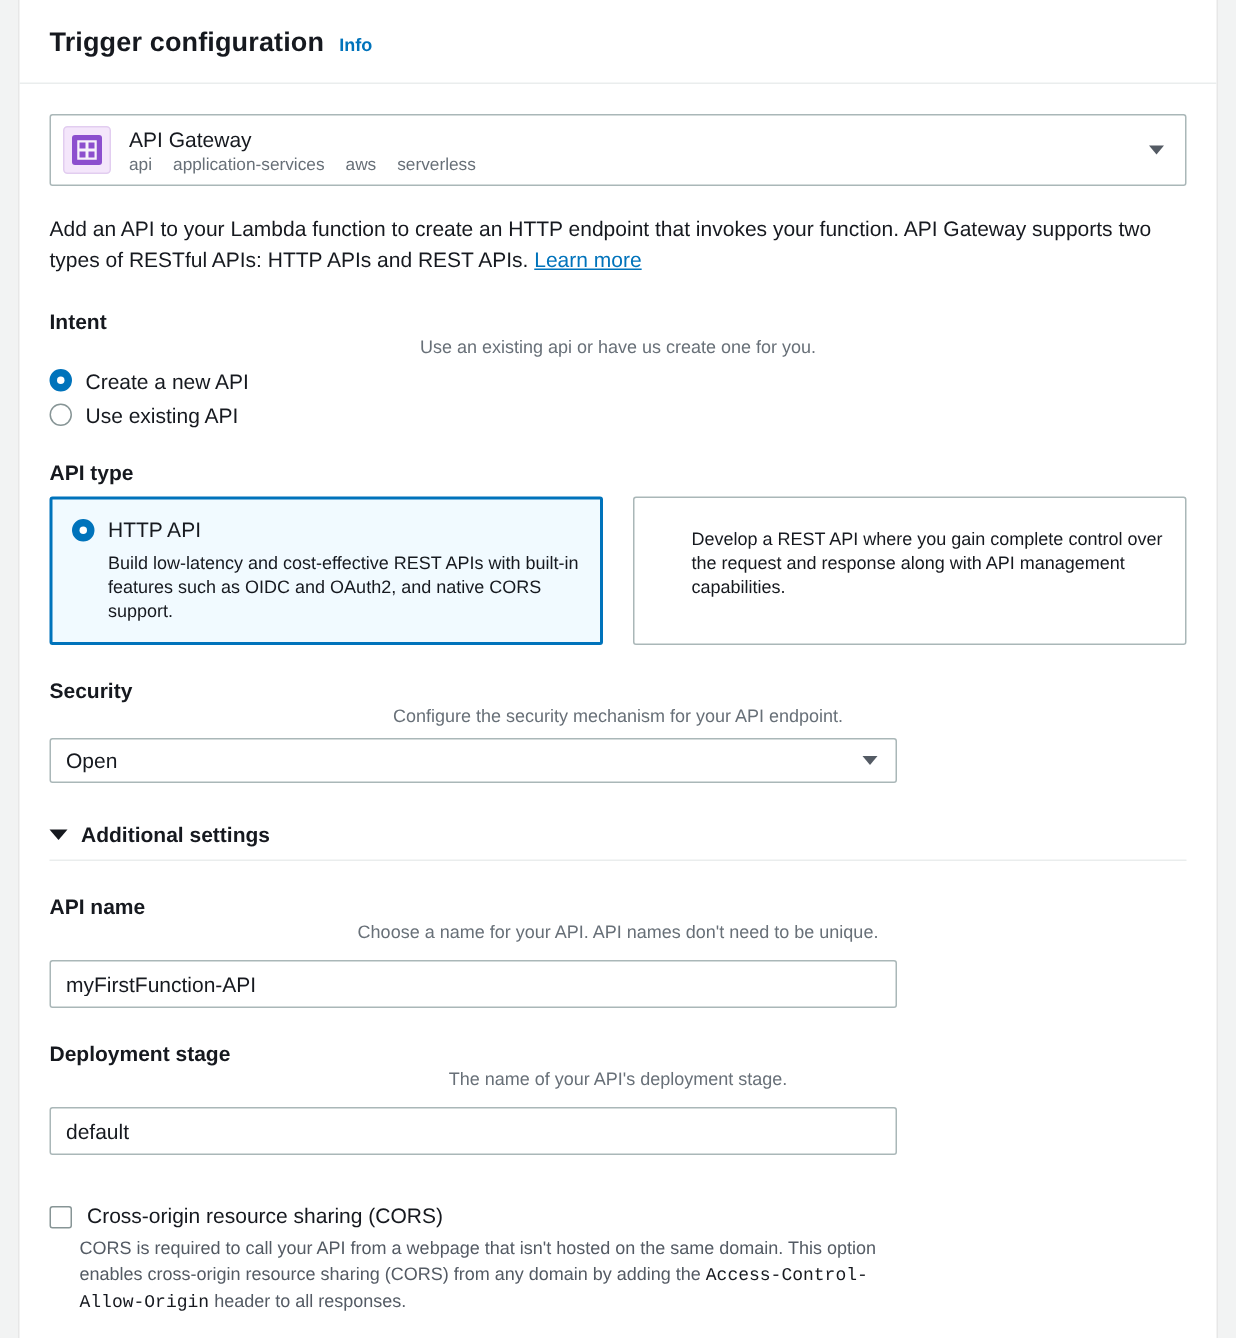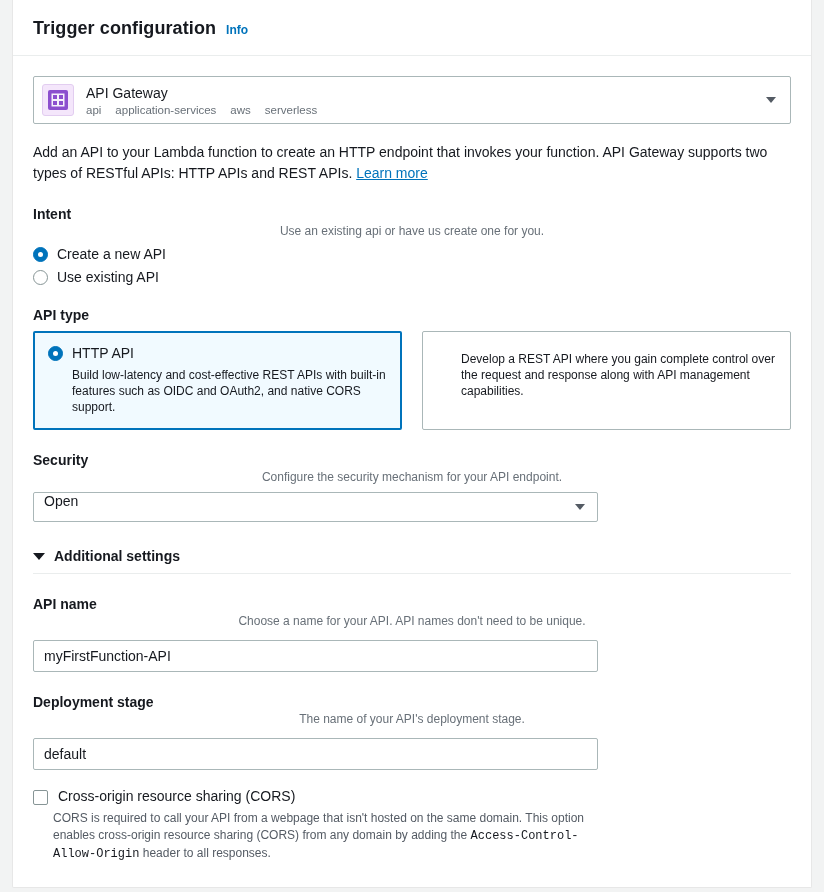--- a/index.html
+++ b/index.html
@@ -113,21 +113,21 @@
   .hint {
     font-size: 12px;
     color: #687078;
     margin-bottom: 8px;
     text-align: center;
   }
 
   
   .radio-row {
     display: flex;
-    align-items: flex-end;
+    align-items: flex-start;
     gap: 9px;
     margin-top: 7px;
     cursor: pointer;
   }
   .radio {
     width: 15px; height: 15px;
     border-radius: 50%;
     border: 1px solid #879596;
     background: #fff;
     flex: 0 0 auto;
@@ -181,21 +181,21 @@
 
   
   .select {
     margin-top: 4px;
     width: 565px;
     height: 30px;
     border: 1px solid #aab7b8;
     border-radius: 2px;
     background: #fff;
     display: flex;
-    align-items: flex-start;
+    align-items: center;
     padding: 0 10px;
     position: relative;
     font-size: 14px;
     cursor: pointer;
   }
   .select .caret-down { right: 12px; }
 
   
   .additional {
     margin-top: 26px;
@@ -222,21 +222,21 @@
     border-radius: 2px;
     background: #fff;
     font-size: 14px;
     color: #16191f;
     padding: 0 10px;
     font-family: "Liberation Sans", sans-serif;
   }
 
   
   .cors-row {
-    margin-top: 18px;
+    margin-top: 32px;
     display: flex;
     gap: 10px;
   }
   .checkbox {
     width: 15px; height: 15px;
     border: 1px solid #879596;
     border-radius: 2px;
     background: #fff;
     flex: 0 0 auto;
     margin-top: 2px;

